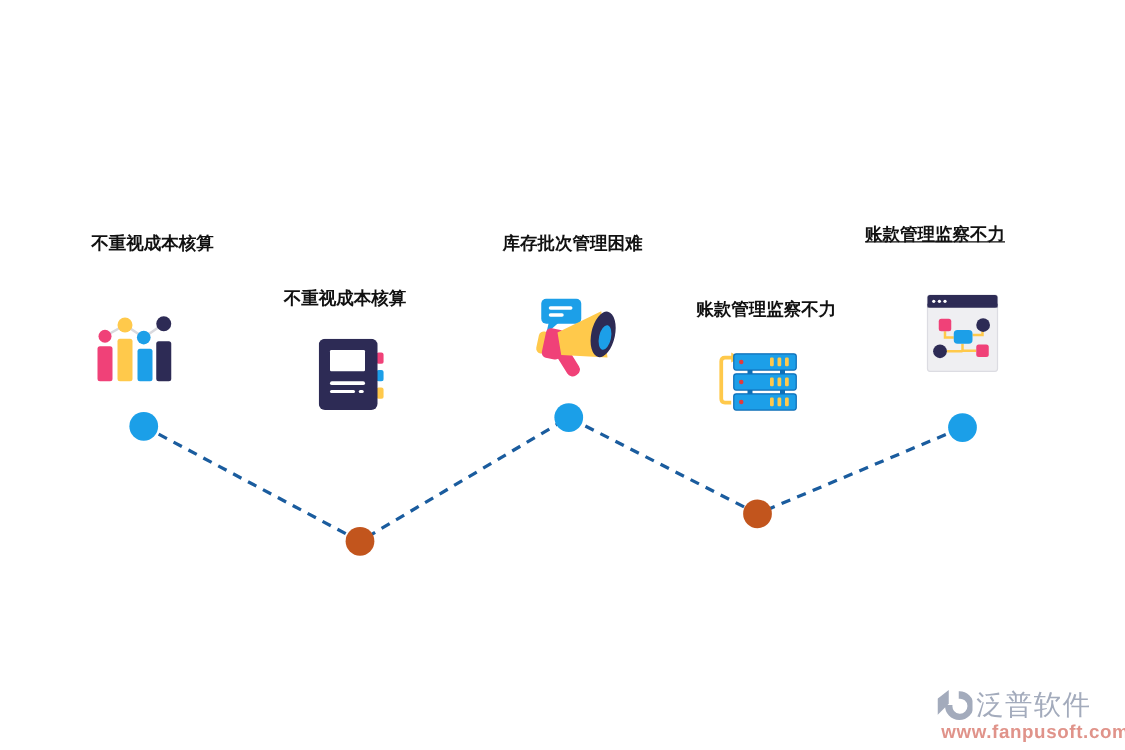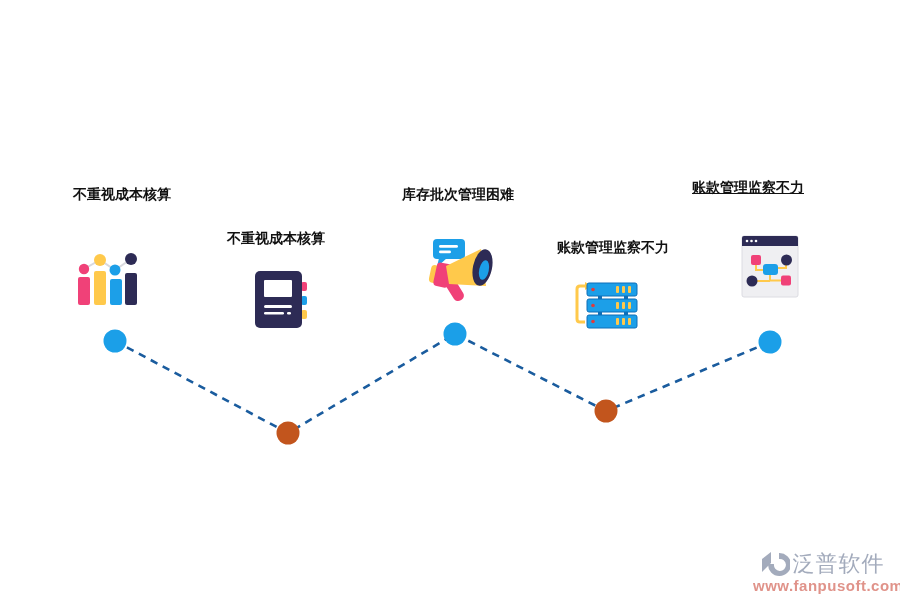--- a/index.html
+++ b/index.html
@@ -18,21 +18,21 @@
   .f-pink{fill:var(--pink,#F04178);} .f-yellow{fill:var(--yellow,#FFC94B);}
   .f-blue{fill:var(--blue,#1C9FE8);} .f-navy{fill:var(--navy,#2D2B55);}
   .f-white{fill:#ffffff;} .f-red{fill:#E23B3B;}
   .f-node-blue{fill:var(--node-blue,#1B9FE8);}
   .f-node-orange{fill:var(--node-orange,#C2551D);}
   .s-connector{stroke:var(--connector,#1A5C9E);}
   .s-yellow{stroke:var(--yellow,#FFC94B);}
   .s-gray{stroke:#D9D9DE;}
   .win-body{fill:#EFEFF2;stroke:#DCDCE2;stroke-width:1;}
   .watermark{position:absolute;left:750px;top:549px;width:146px;z-index:2;}
-  .wm-row{display:flex;align-items:center;gap:3px;justify-content:center;}
+  .wm-row{display:flex;align-items:center;gap:3px;}
   .wm-brand{font-size:22px;font-weight:500;color:var(--watermark-gray,#A3ABBC);letter-spacing:1px;white-space:nowrap;}
   .wm-url{font-size:15px;font-weight:bold;color:var(--watermark-red,#E0938A);letter-spacing:0.5px;margin:-2px 0 0 3px;white-space:nowrap;}
 </style>
 </head>
 <body>
 
 <div id="canvas">
 
   <svg id="connector-layer" width="900" height="600" viewBox="0 0 900 600">
     <polyline points="115,341 288,433 455,334 606,411 770,342" fill="none" class="s-connector" stroke-width="2.6" stroke-dasharray="7.5 6"></polyline>

